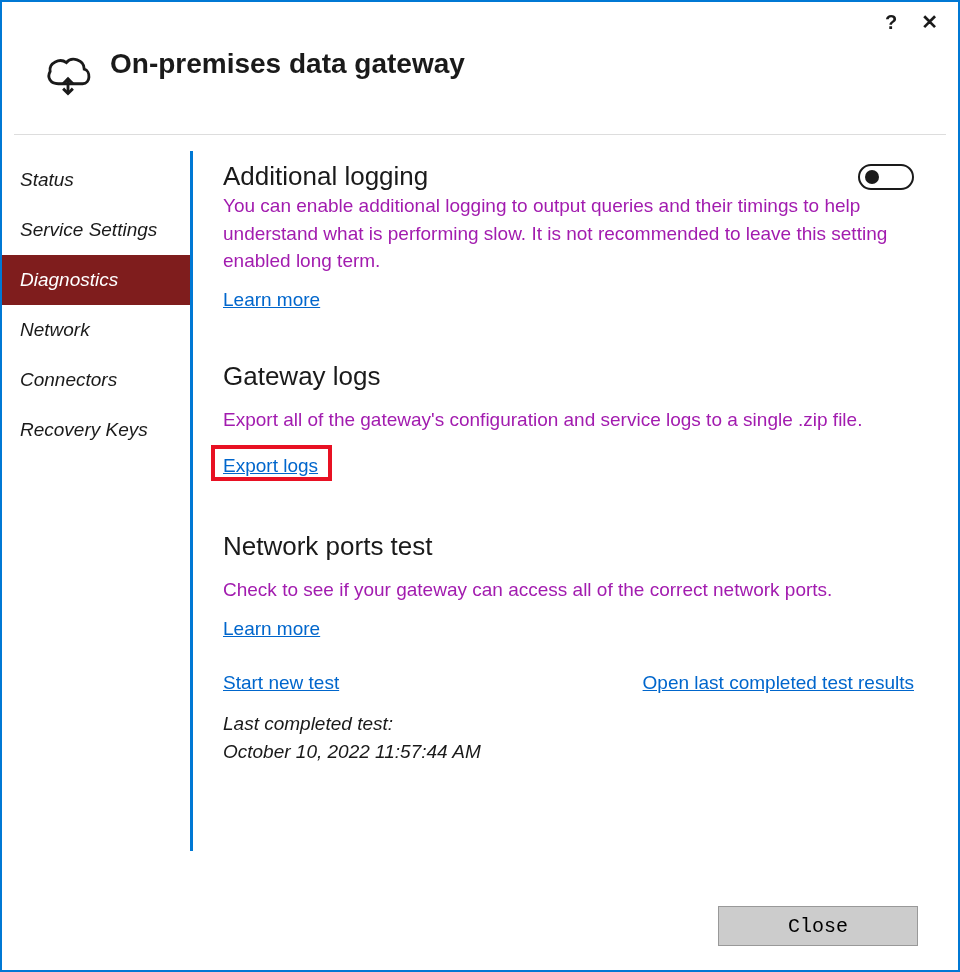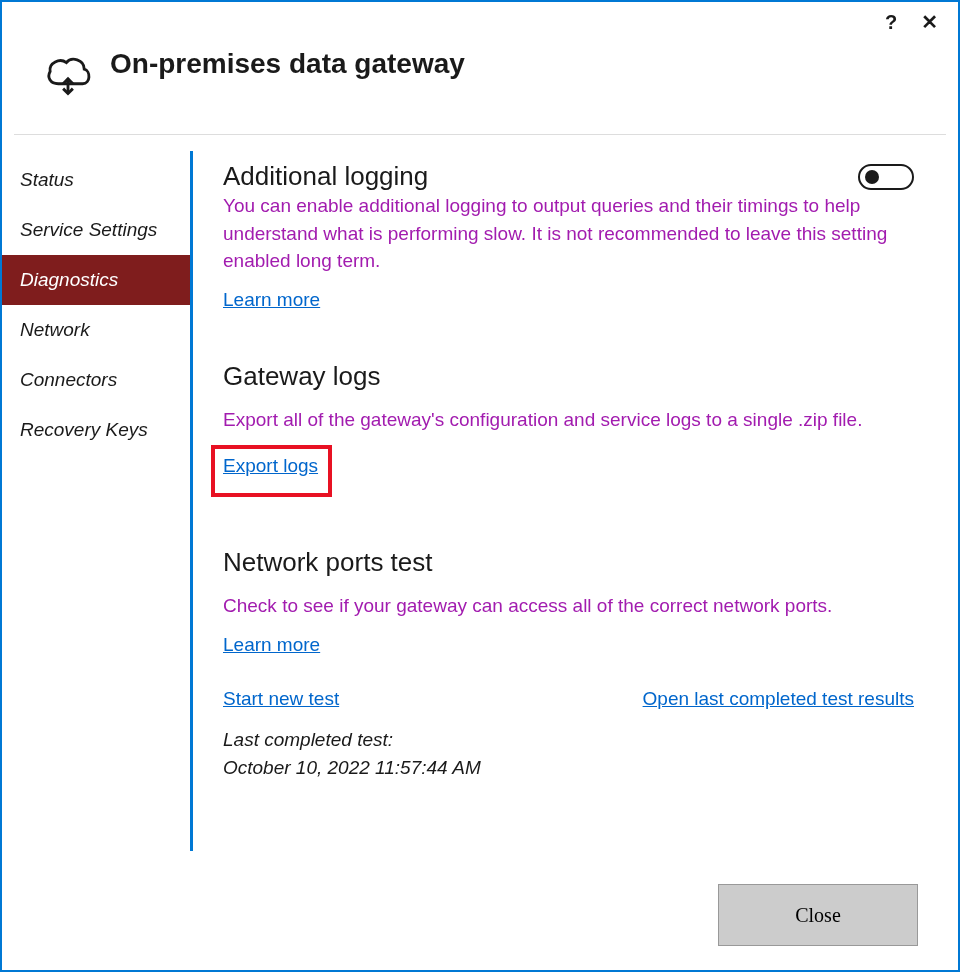--- a/index.html
+++ b/index.html
@@ -122,44 +122,44 @@
       background: #1a1a1a;
       border-radius: 50%;
       position: absolute;
       left: 5px;
       top: 50%;
       transform: translateY(-50%);
     }
     .highlight-box {
       display: inline-block;
       border: 4px solid #e81123;
-      padding: 6px 10px 16px 8px;
+      padding: 6px 10px 0 8px;
       margin-left: -12px;
       margin-top: -2px;
     }
     .last-test {
       text-align: left;
       font-size: 19px;
       margin-top: 16px;
       line-height: 1.5;
       font-style: italic;
     }
     .footer {
       position: absolute;
       bottom: 24px;
       right: 40px;
     }
     .close-button {
       width: 200px;
-      height: 62px;
+      height: 40px;
       background: #ccc;
       border: 1px solid #999;
       font-size: 20px;
       cursor: pointer;
-      font-family: Liberation Serif, serif;
+      font-family: Liberation Mono, monospace;
     }
   </style>
 </head>
 <body>
 
 <div class="window">
 
   <div class="titlebar">
     <span class="help-icon">?</span>
     <span class="close-icon">✕</span>

